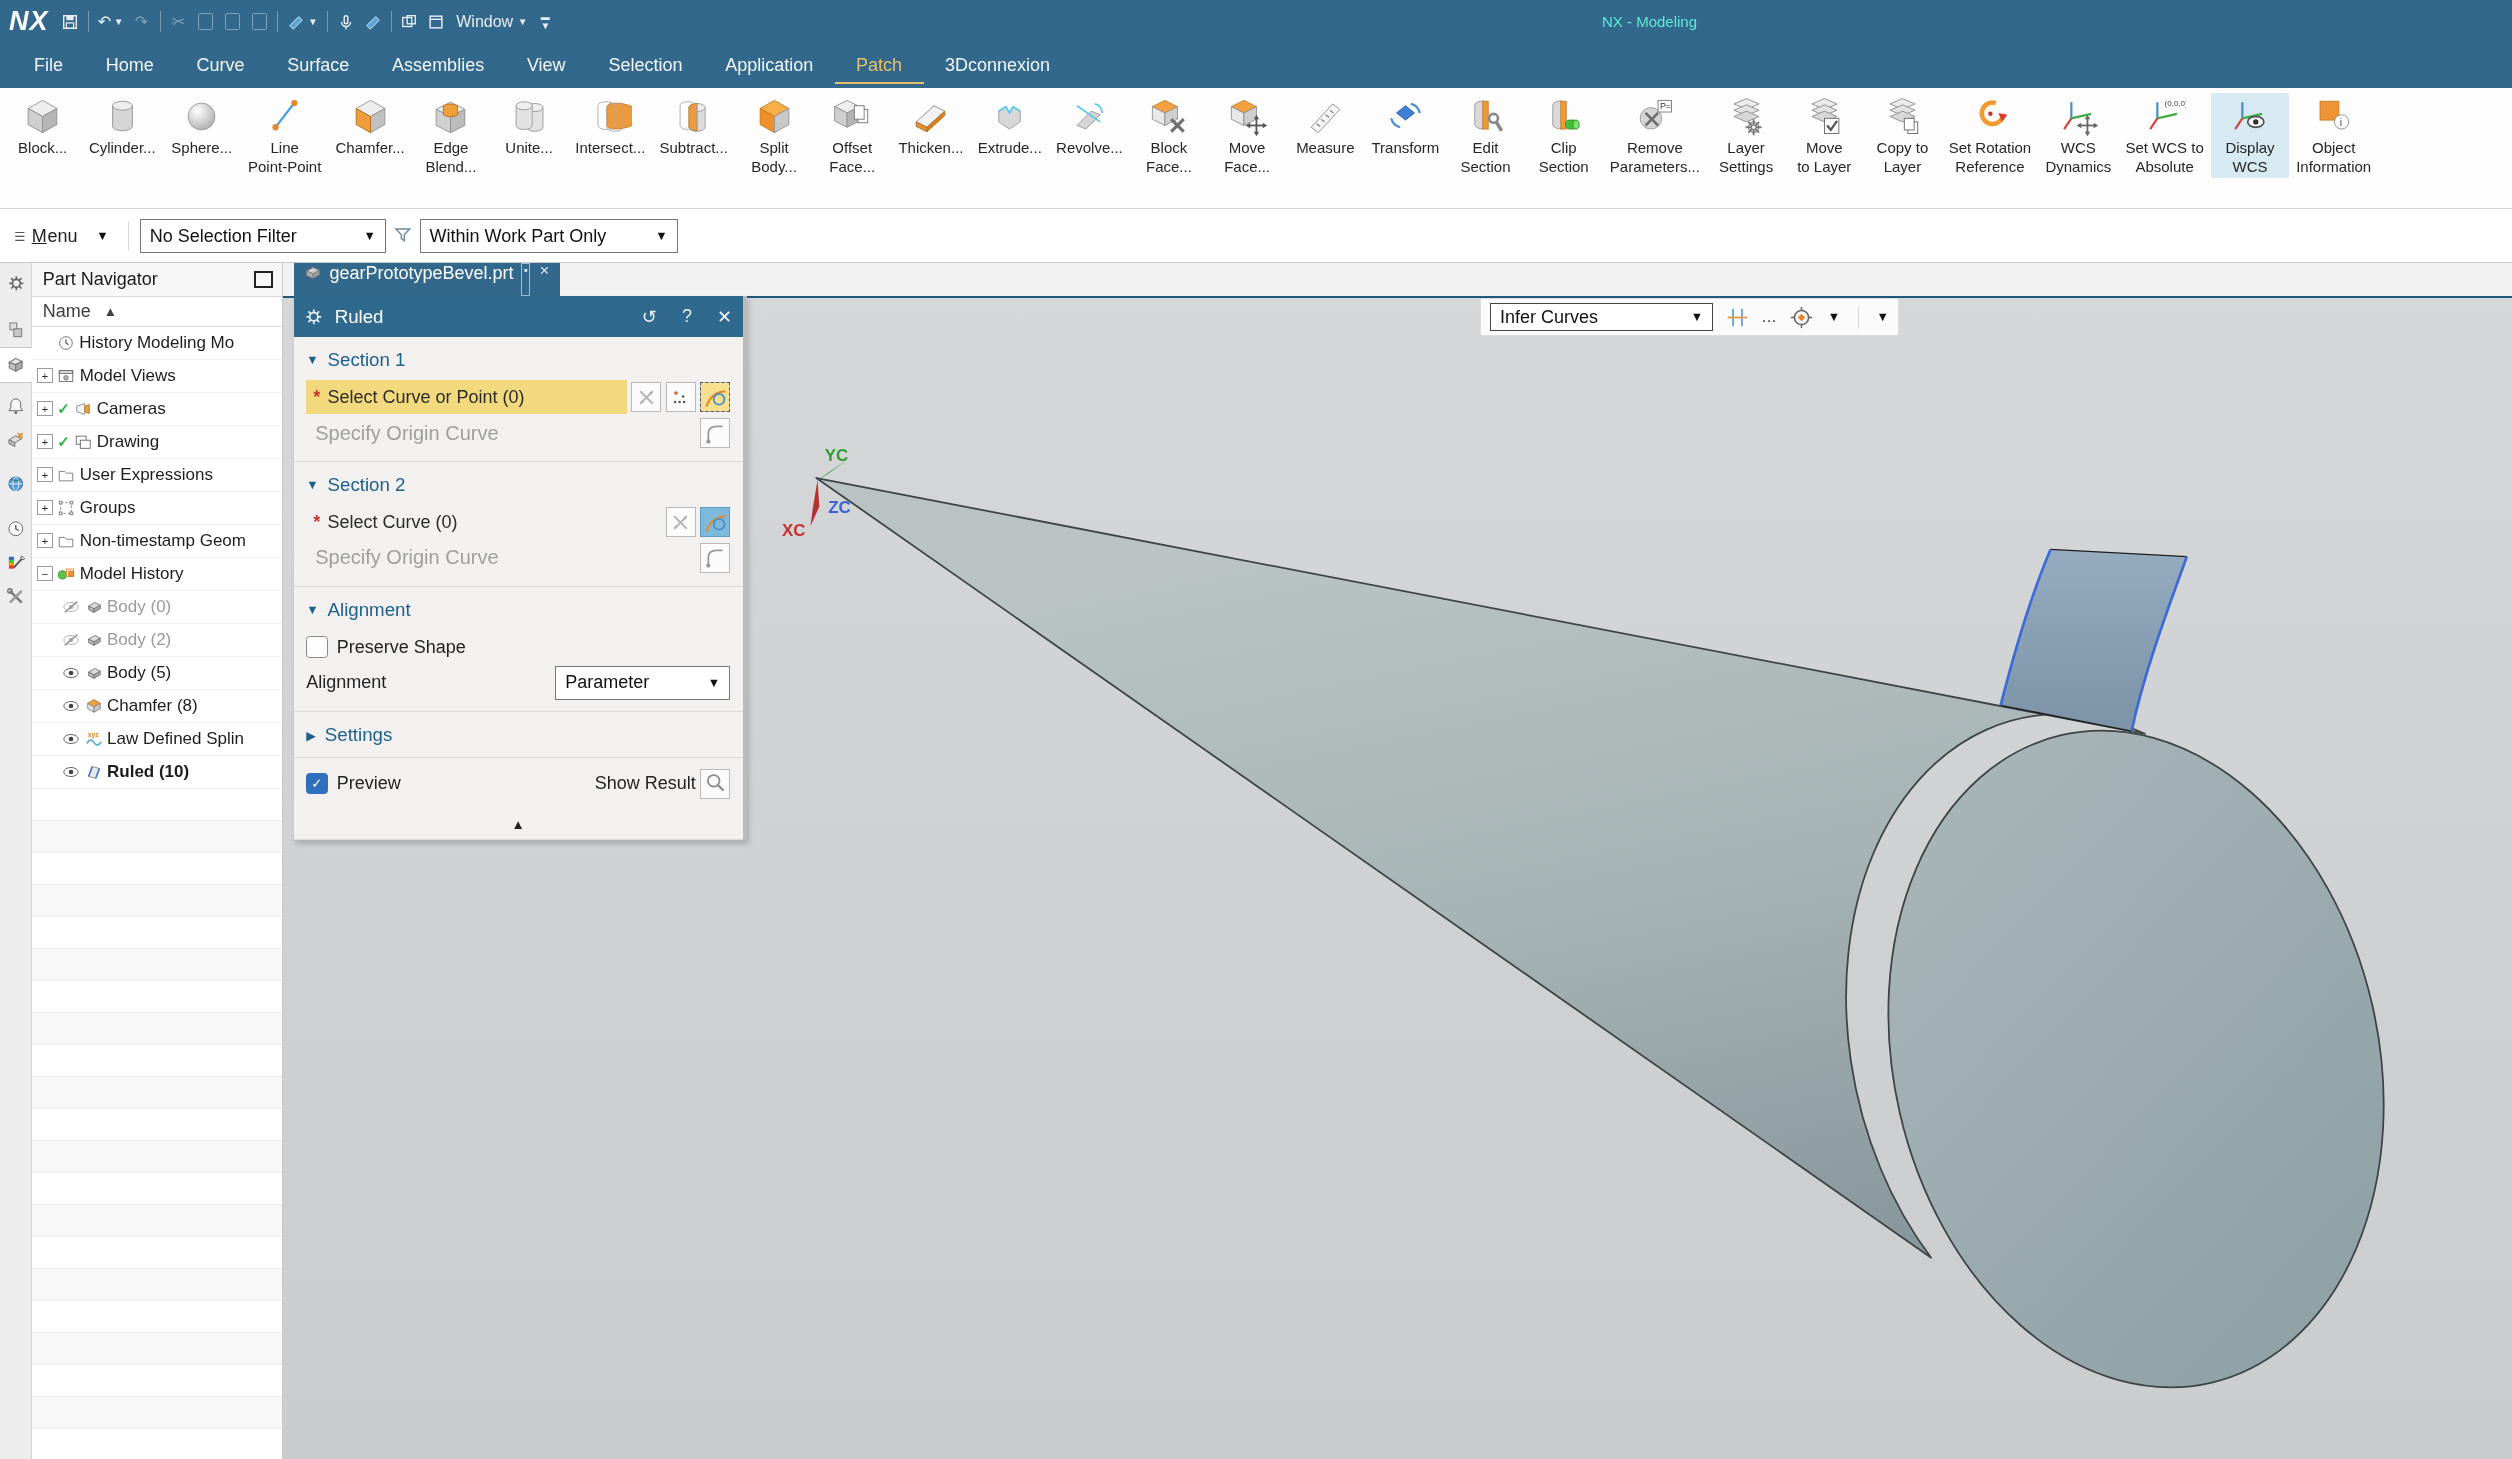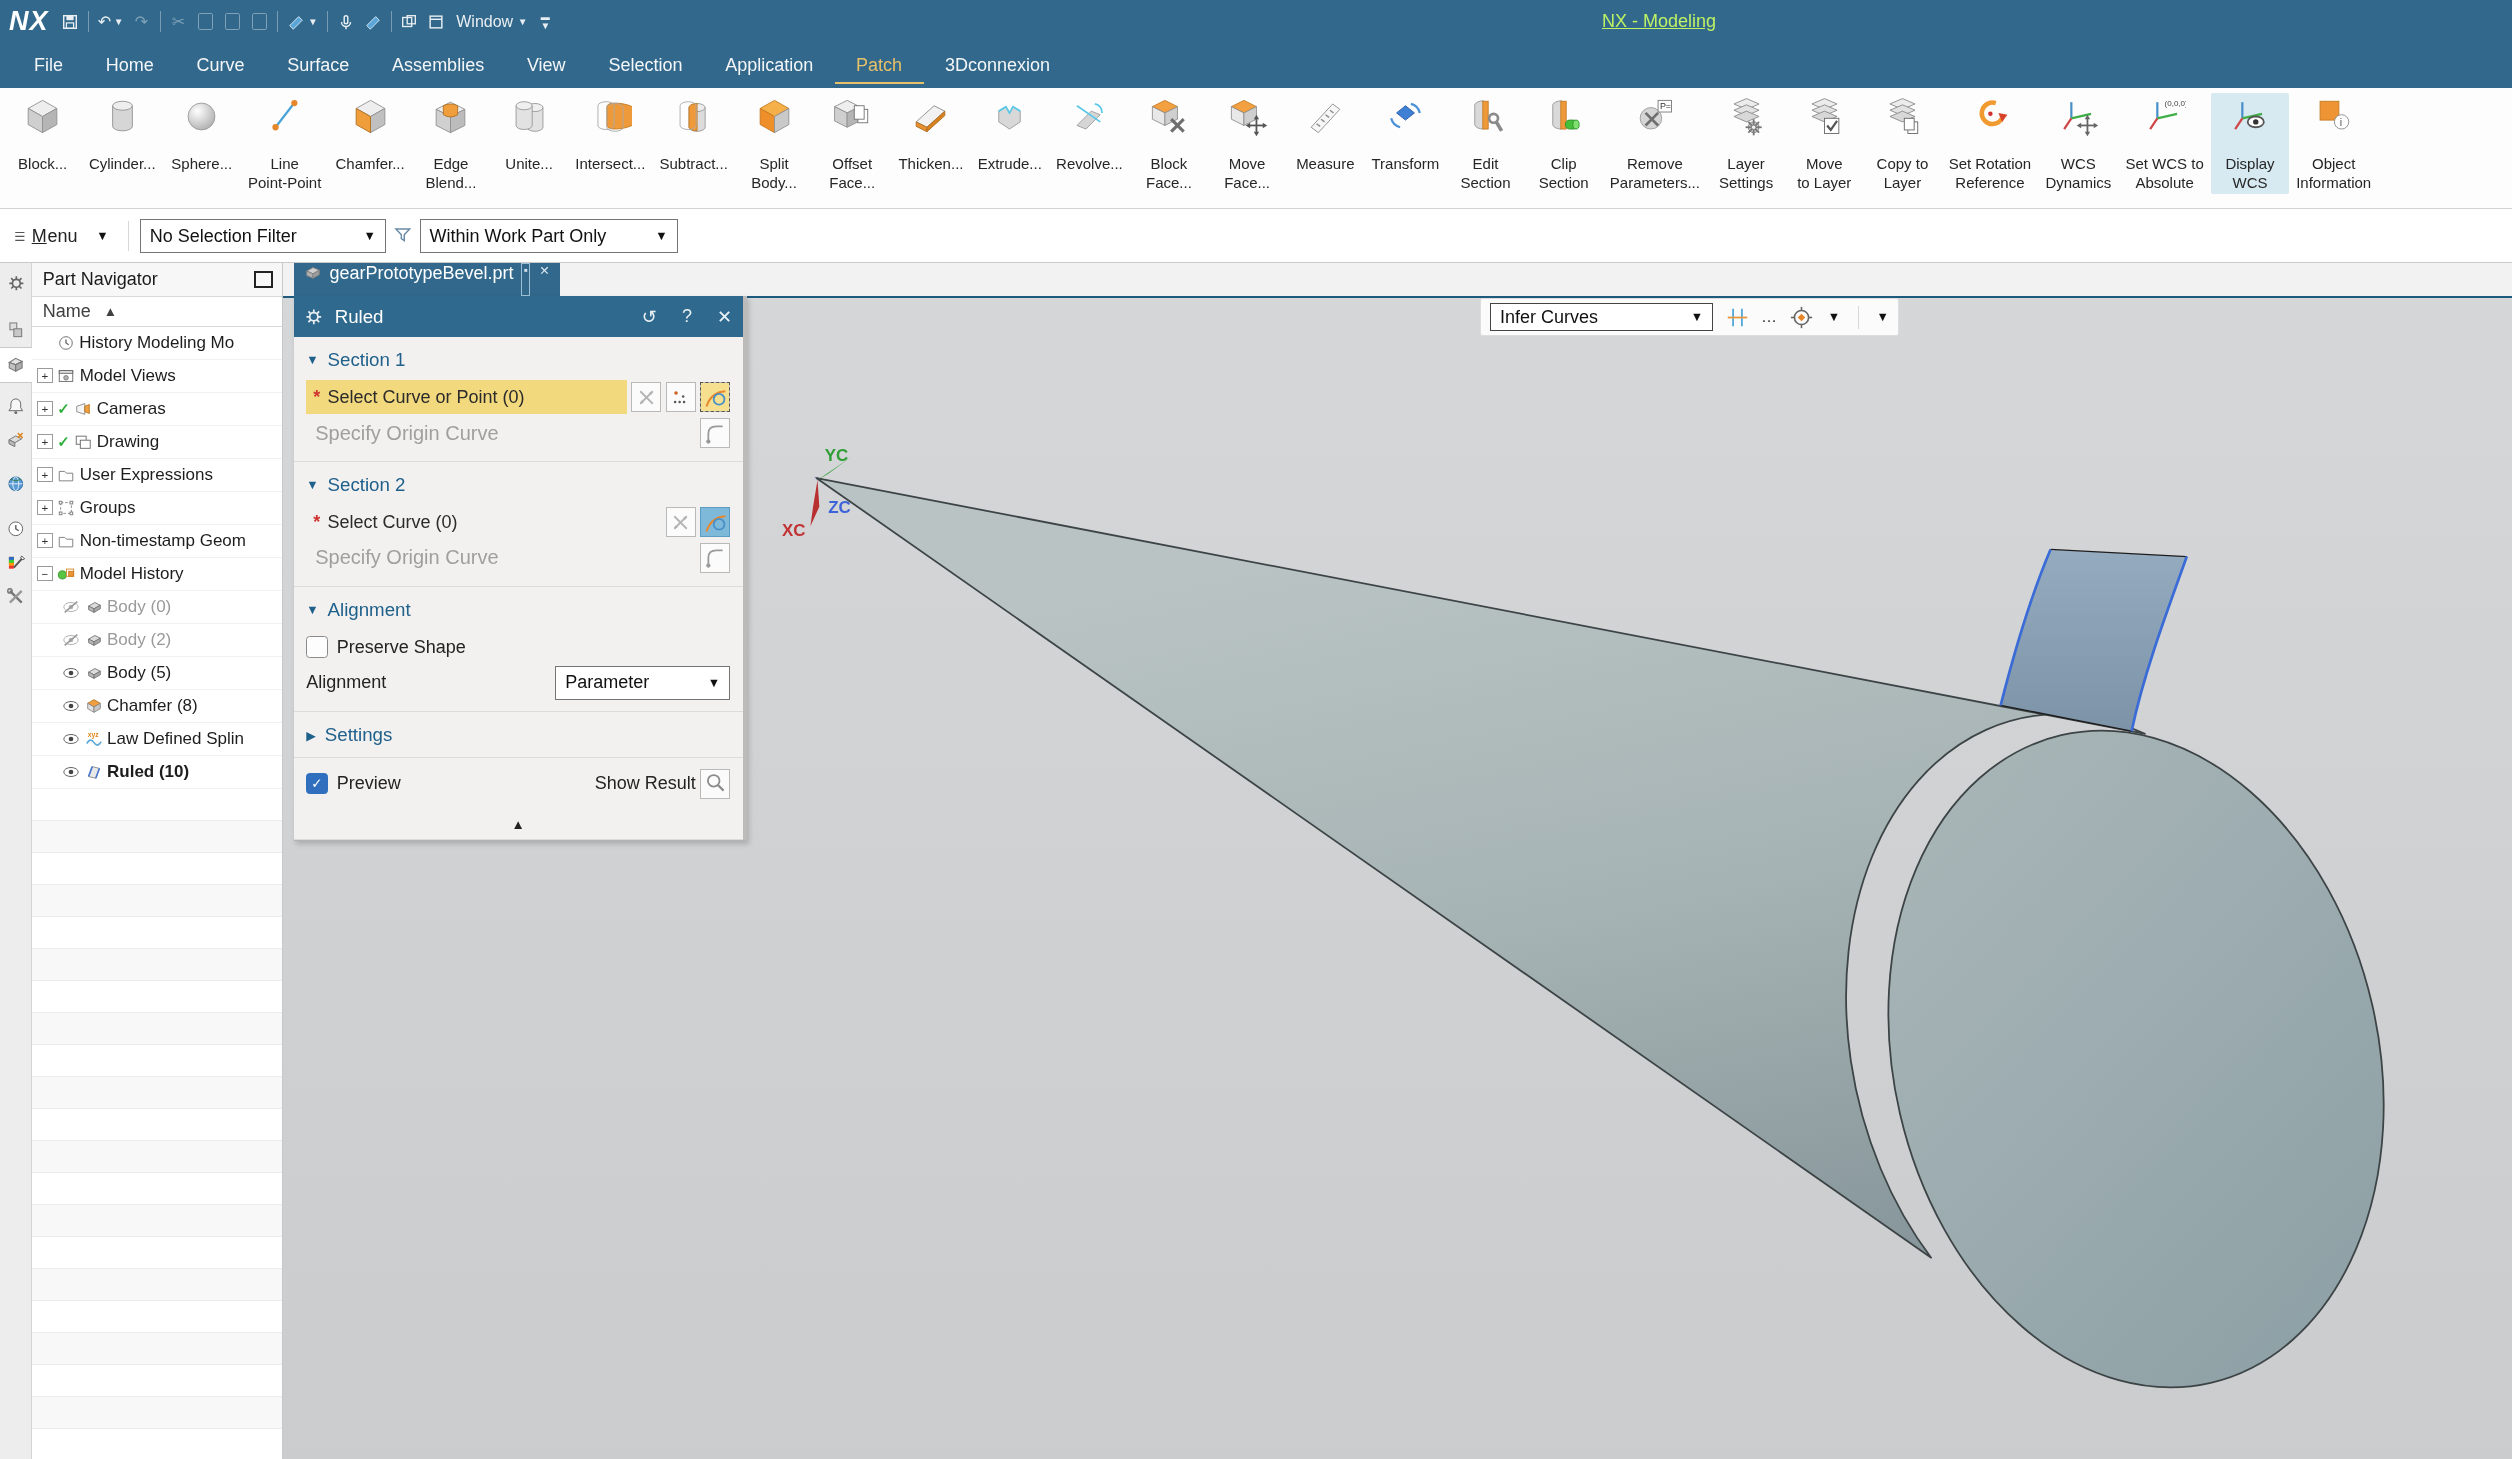--- a/index.html
+++ b/index.html
@@ -6,31 +6,31 @@
   .app{position:relative;width:2512px;height:1459px;overflow:hidden;font-family:"Liberation Sans",sans-serif;background:#fff;-webkit-font-smoothing:antialiased;}
   
   .titlebar{position:absolute;left:0;top:0;width:2512px;height:43px;background:#31688b;display:flex;align-items:center;color:#fff;}
   .nx-logo{font-size:27px;font-weight:bold;letter-spacing:0.9px;padding:0 12.5px 0 9px;font-style:italic;}
   .qat{display:flex;align-items:center;gap:9px;height:100%;}
   .qat .sep{width:0.9px;height:21.4px;background:rgba(255,255,255,.35);}
   .qat .qi{display:flex;align-items:center;justify-content:center;min-width:18px;height:23px;font-size:16px;color:#e9eef2;}
   .qat .qi.gray{color:#7fa2b8;}
   .ghost-ic{width:12.5px;height:15px;border:1.8px solid #7fa2b8;border-radius:1.8px;}
   .win-label{font-size:17px;margin-left:1.8px;}
-  .title-text{position:absolute;left:1602px;top:0;height:43px;display:flex;align-items:center;font-size:18px;color:#bef264;text-decoration:underline;}
+  .title-text{position:absolute;left:1602px;top:0;height:43px;display:flex;align-items:center;font-size:15px;color:#5eead4;}
   
   .menubar{position:absolute;left:0;top:43px;width:2512px;height:45px;background:#31688b;display:flex;align-items:center;padding-left:12.5px;box-sizing:border-box;}
   .menu-item{color:#f4f6f8;font-size:18px;padding:8px 21.4px;cursor:default;}
   .menu-item.active{color:#e7c168;border-bottom:2.7px solid #e7c168;padding-bottom:5.3px;}
   
   .ribbon{position:absolute;left:0;top:88px;width:2512px;height:121px;background:#fdfdfd;border-bottom:0.9px solid #d2d2d2;display:flex;align-items:flex-start;padding:5.3px 0 0 3.6px;box-sizing:border-box;}
   .rbi{display:flex;flex-direction:column;align-items:center;padding:1.8px 7.1px;min-width:64px;border-radius:1.8px;}
   .rbi.active{background:#d7e9f1;}
   .rbic{width:43px;height:43px;flex:0 0 auto;}
-  .rbl{text-align:center;font-size:15px;color:#262626;line-height:1.25;margin-top:17px;white-space:nowrap;}
+  .rbl{text-align:center;font-size:15px;color:#262626;line-height:1.25;margin-top:1px;white-space:nowrap;}
   
   .selbar{position:absolute;left:0;top:210px;width:2512px;height:53px;background:#fff;border-bottom:0.9px solid #c9c9c9;display:flex;align-items:center;box-sizing:border-box;}
   .menu-dd{display:flex;align-items:center;gap:6.2px;font-size:18px;color:#222;padding:0 14.3px;}
   .vsep{width:0.9px;height:30px;background:#d8d8d8;margin:0 5.3px;}
   .combo{display:flex;align-items:center;justify-content:space-between;background:#fff;border:0.9px solid #757575;height:34px;font-size:18px;color:#111;padding:0 9px;box-sizing:border-box;}
   .combo .cv{white-space:nowrap;}
   .caret{font-size:12.5px;color:#111;margin-left:12.5px;}
   .funnel{margin:0 7.1px;}
   
   .resbar{position:absolute;left:0;top:263px;width:32px;height:1196px;background:#ededee;border-right:0.9px solid #d4d4d4;box-sizing:border-box;}

